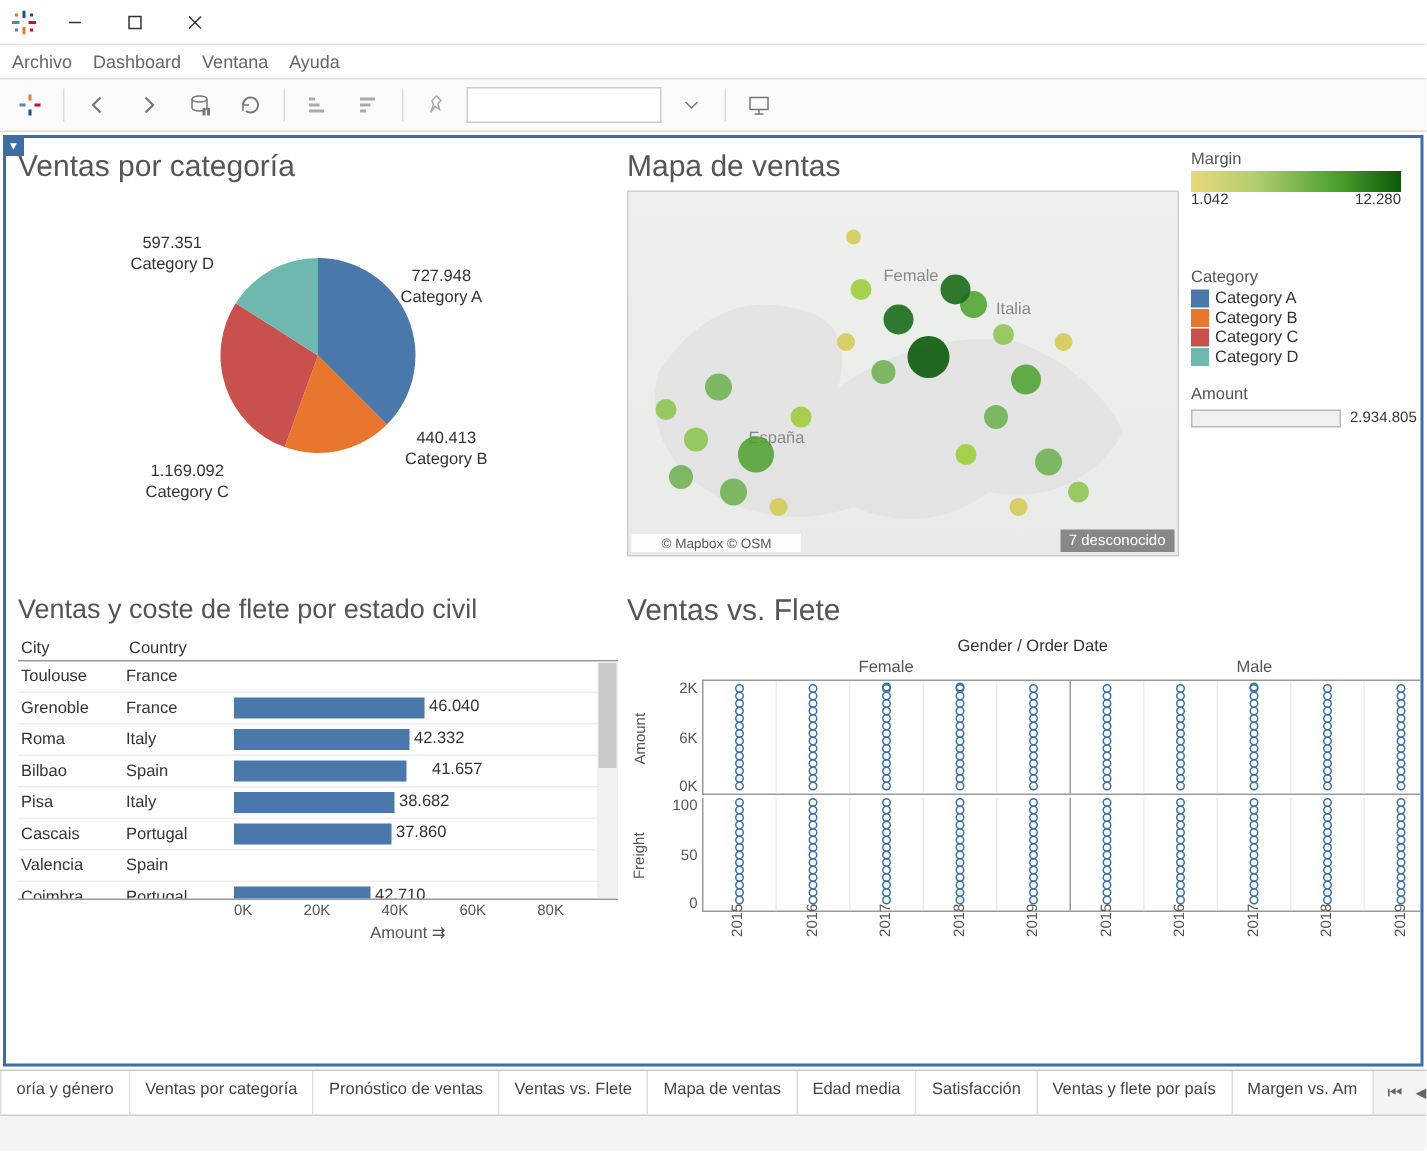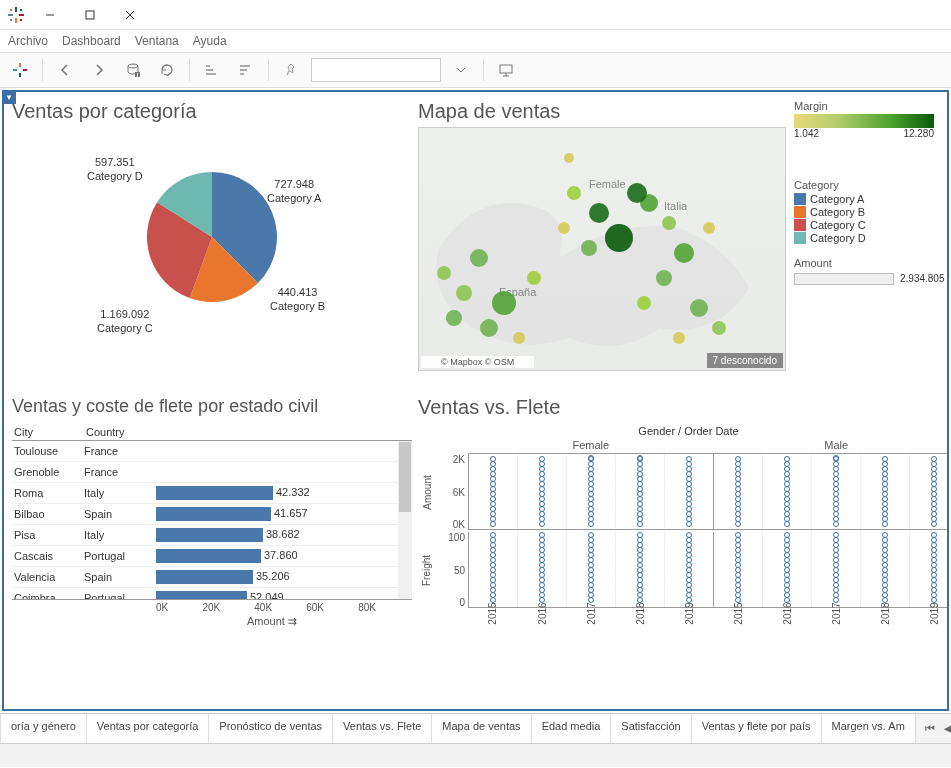--- a/index.html
+++ b/index.html
@@ -280,35 +280,39 @@
           <div class="c2">Country</div>
         </div>
       <div class="tbl" id="bar-rows">
         <div class="row">
             <div class="c1">Toulouse</div>
             <div class="c2">France</div>
           </div>
           <div class="row">
             <div class="c1">Grenoble</div>
             <div class="c2">France</div>
+            <div class="c3">
+              <div class="bar" style="width:127px"></div>
+              <div class="bval" style="left:130px">46.040</div>
+            </div>
           </div>
           <div class="row">
             <div class="c1">Roma</div>
             <div class="c2">Italy</div>
             <div class="c3">
               <div class="bar" style="width:117px"></div>
               <div class="bval" style="left:120px">42.332</div>
             </div>
           </div>
           <div class="row">
             <div class="c1">Bilbao</div>
             <div class="c2">Spain</div>
             <div class="c3">
               <div class="bar" style="width:115px"></div>
-              <div class="bval" style="left:118px">41.657</div>
+              <div class="bval" style="left:132px">41.657</div>
             </div>
           </div>
           <div class="row">
             <div class="c1">Pisa</div>
             <div class="c2">Italy</div>
             <div class="c3">
               <div class="bar" style="width:107px"></div>
               <div class="bval" style="left:110px">38.682</div>
             </div>
           </div>
@@ -316,31 +320,27 @@
             <div class="c1">Cascais</div>
             <div class="c2">Portugal</div>
             <div class="c3">
               <div class="bar" style="width:105px"></div>
               <div class="bval" style="left:108px">37.860</div>
             </div>
           </div>
           <div class="row">
             <div class="c1">Valencia</div>
             <div class="c2">Spain</div>
-            <div class="c3">
-              <div class="bar" style="width:97px"></div>
-              <div class="bval" style="left:100px">35.206</div>
-            </div>
           </div>
           <div class="row">
             <div class="c1">Coimbra</div>
             <div class="c2">Portugal</div>
             <div class="c3">
               <div class="bar" style="width:91px"></div>
-              <div class="bval" style="left:94px">52.049</div>
+              <div class="bval" style="left:94px">42.710</div>
             </div>
           </div>
           <div class="scroll">
             <div class="thumb"></div>
           </div>
       </div>
       <div class="axis" id="bar-axis">
           <span>0K</span>
           <span>20K</span>
           <span>40K</span>

